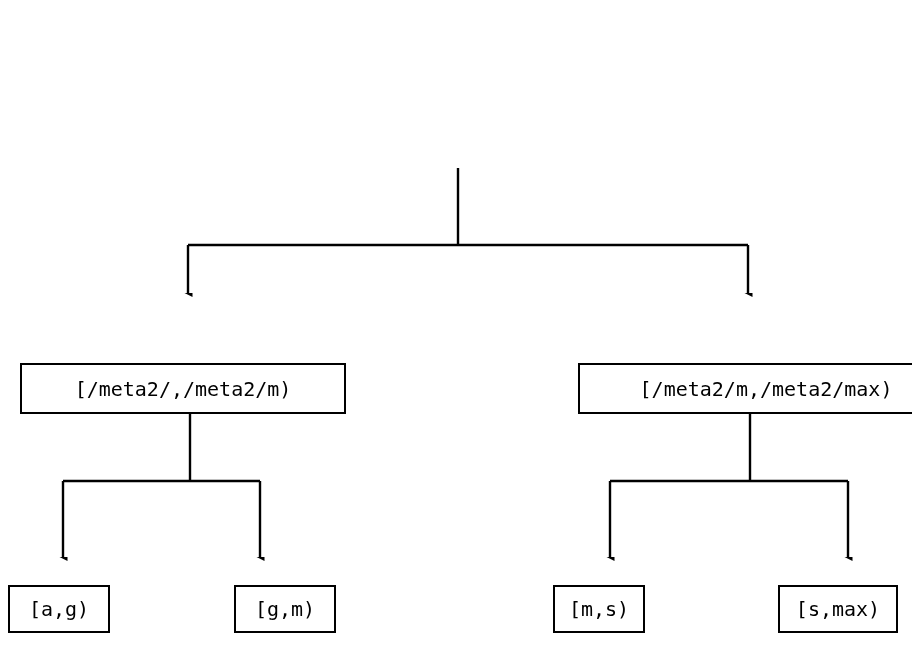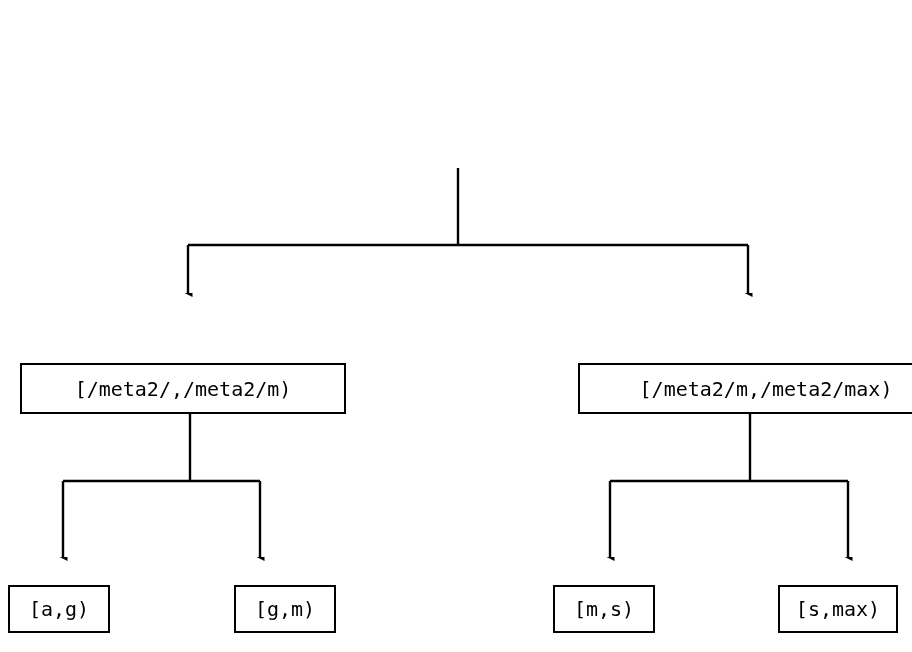--- a/index.html
+++ b/index.html
@@ -39,21 +39,21 @@
     display: block;
     line-height: 1;
   }
   .n-root  { left: 258px; top: 12px;  width: 380px; height: 156px; font-size: 21px; }
   .n-mid   { top: 323px;  height: 51px; font-size: 20px; margin-top: 40px; }
   .n-midL  { left: 20px;  width: 326px; }
   .n-midR  { left: 578px; width: 376px; }
   .n-leaf  { top: 585px;  height: 48px; font-size: 20px; }
   .n-leaf1 { left: 8px;   width: 102px; }
   .n-leaf2 { left: 210px; width: 102px; margin-left: 24px; }
-  .n-leaf3 { left: 553px; width: 102px; }
+  .n-leaf3 { left: 553px; width: 92px; }
   .n-leaf4 { left: 778px; width: 120px; justify-content: center; }
 </style>
 </head>
 <body>
 
 <div id="canvas">
 
   <svg class="edges" viewBox="0 0 912 652" xmlns="http://www.w3.org/2000/svg">
     <defs>
       <marker id="arrowhead" markerWidth="9" markerHeight="9" refX="0.5" refY="4.5" orient="auto" markerUnits="userSpaceOnUse">

